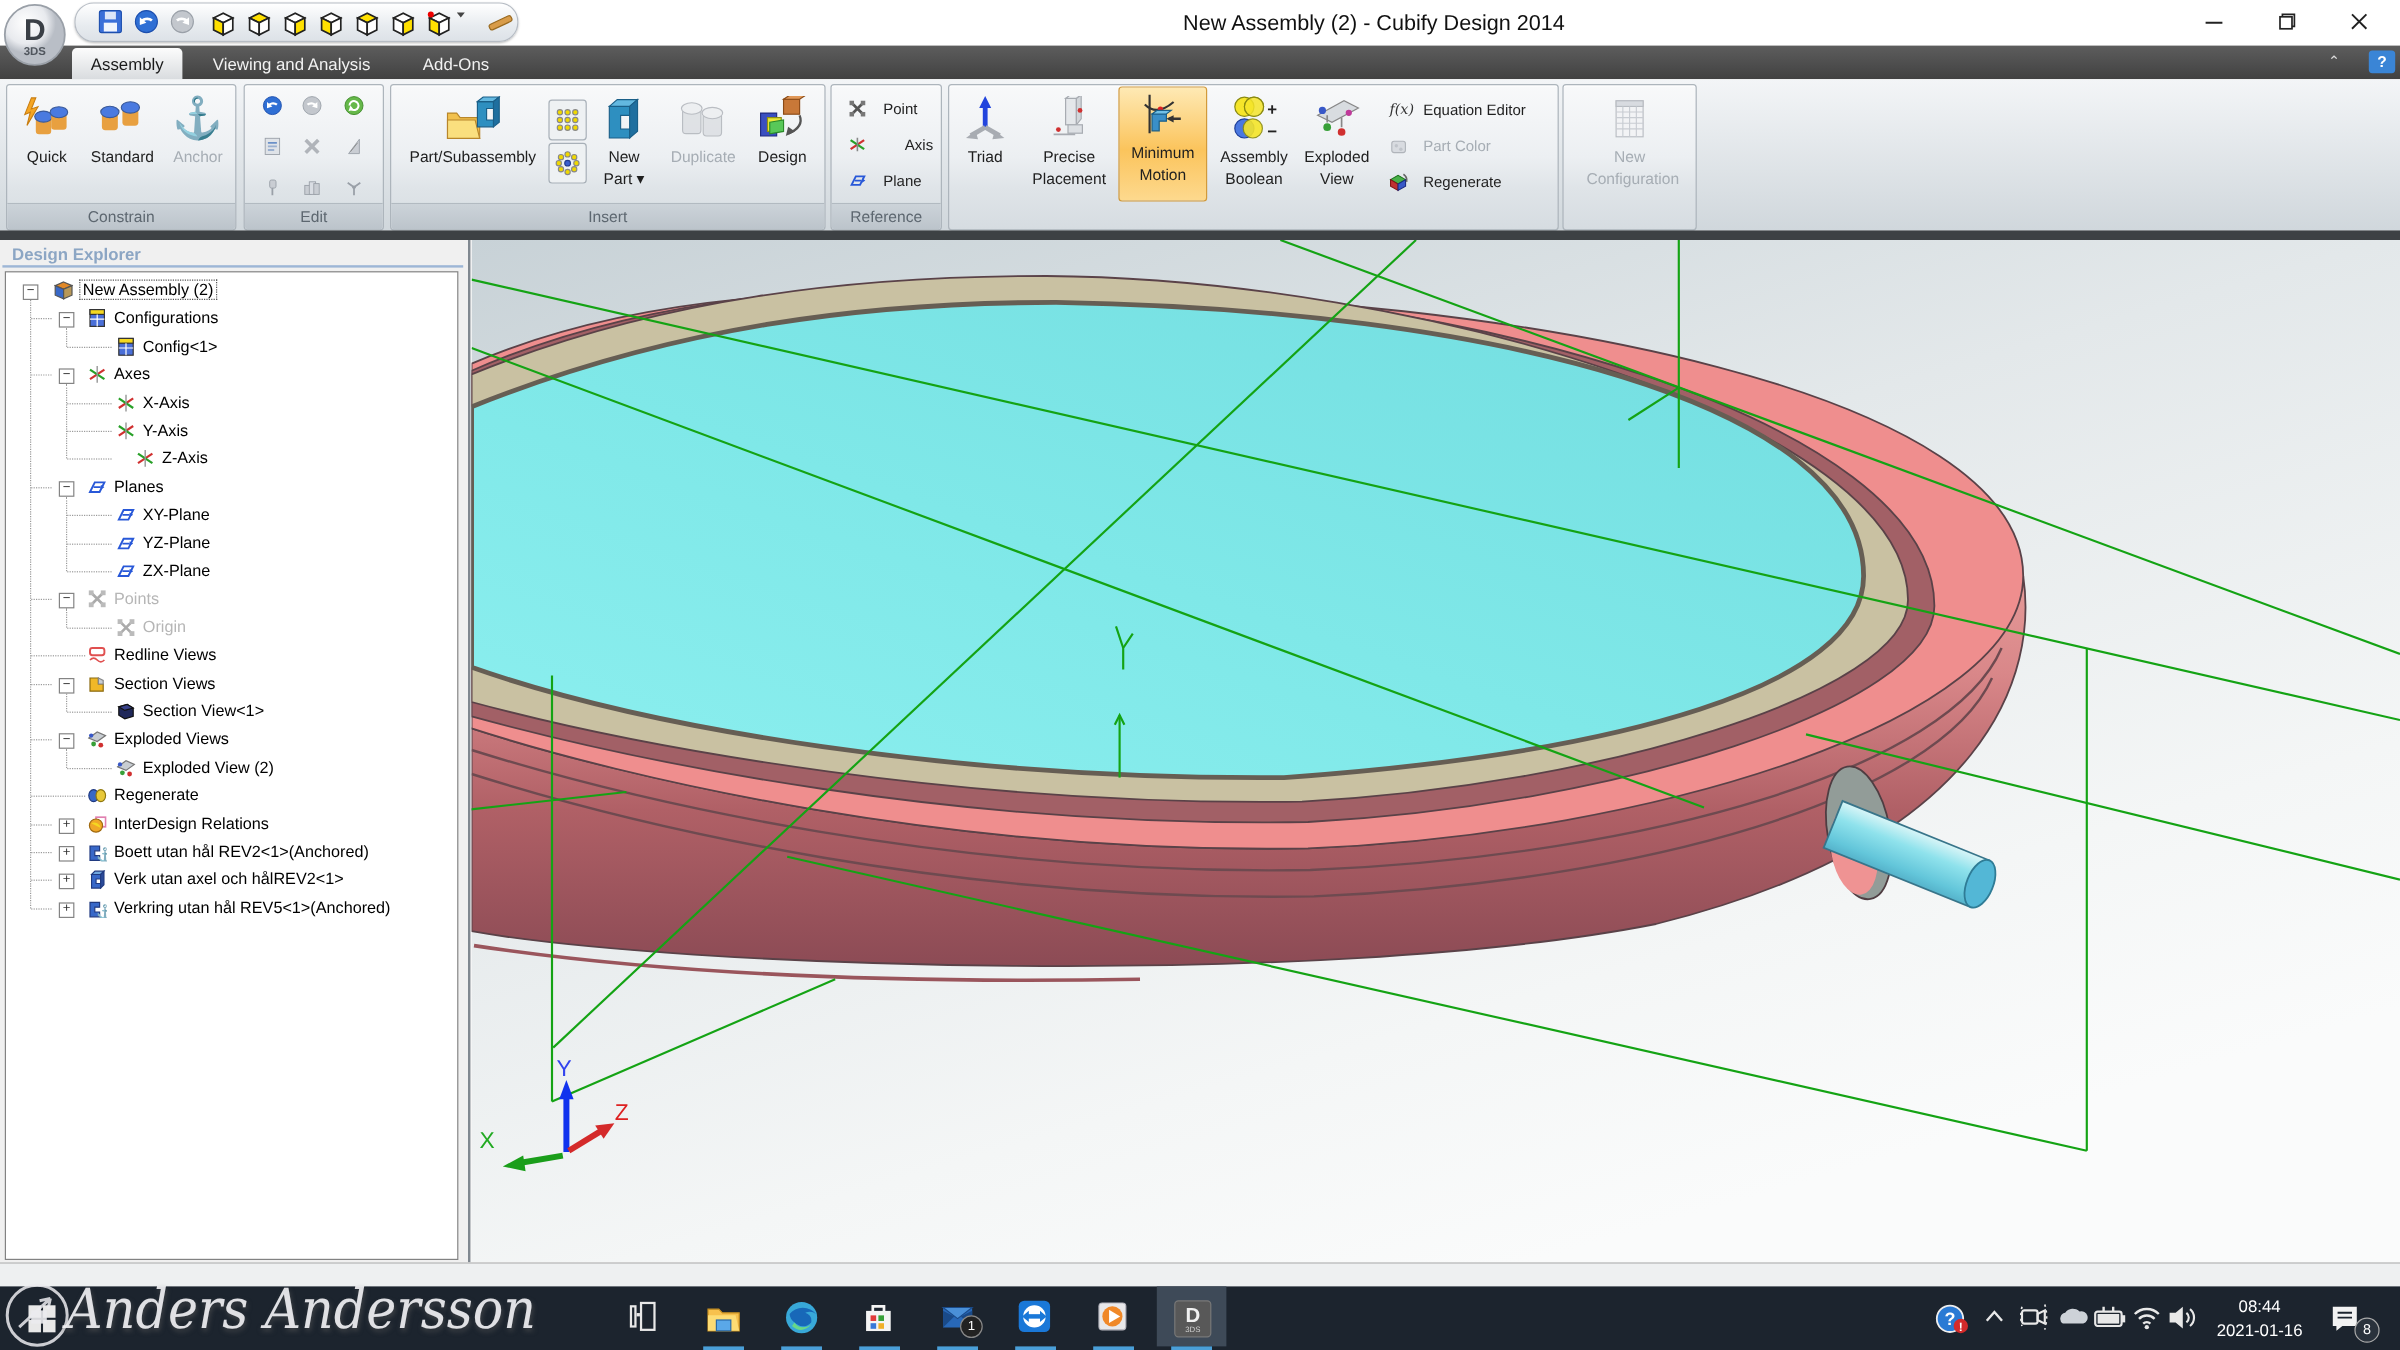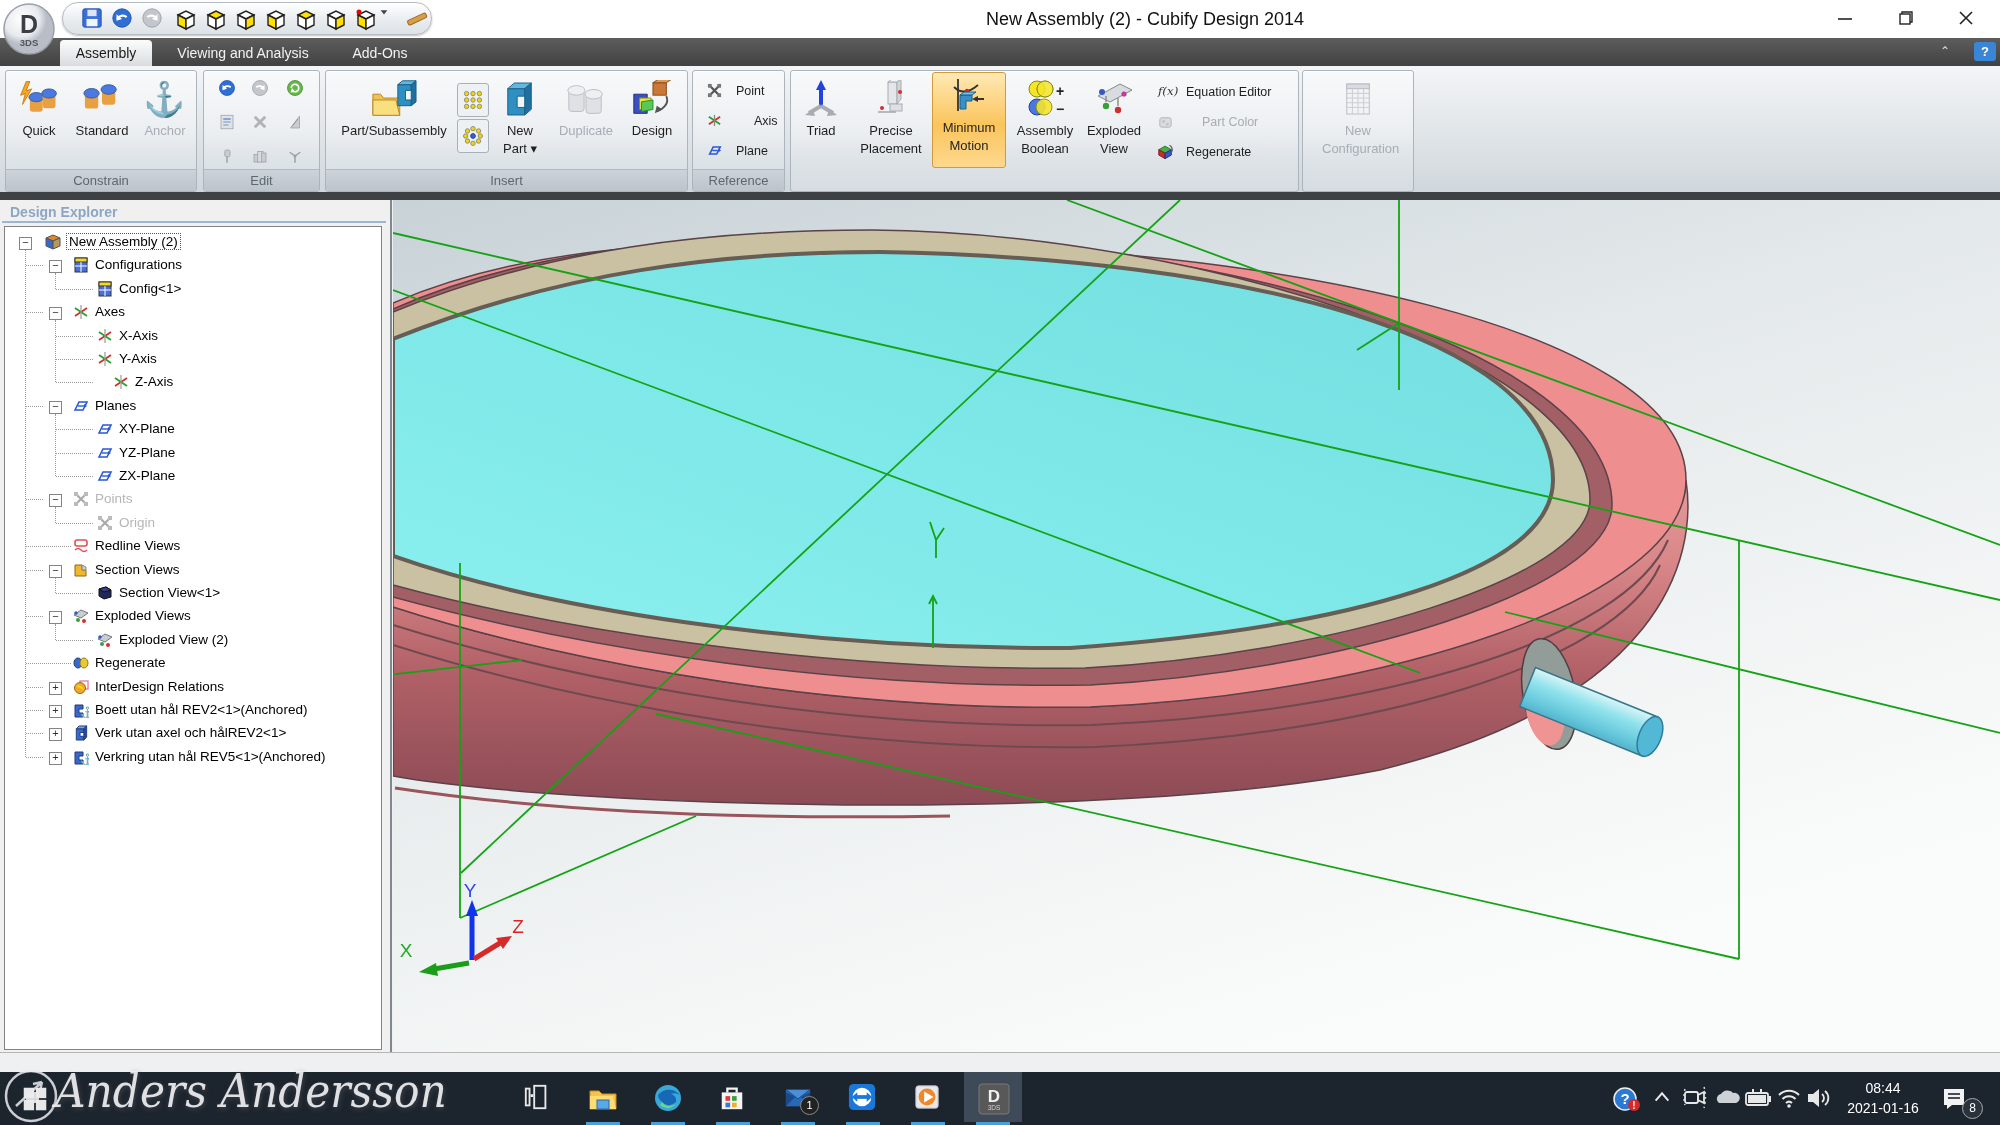--- a/index.html
+++ b/index.html
@@ -459,21 +459,21 @@
             <div class="blabel">Exploded</div>
             <div class="blabel">View</div>
           </div>
           <div class="smallrow" style="left: 366px; top: 12px;"><span style="display:inline-block;vertical-align:middle;width:24px;overflow:hidden"><svg viewBox="0 0 24 18" style="width:22px;height:17px;display:block">
                 <text x="1" y="13" font-size="13" font-style="italic" font-family="DejaVu Serif,serif" fill="#333">f(x)</text>
               </svg></span><span style="vertical-align:middle;margin-left:5px">Equation Editor</span></div>
           <div class="smallrow disabled" style="left: 366px; top: 42px;"><span style="display:inline-block;vertical-align:middle;width:24px;overflow:hidden"><svg viewBox="0 0 18 18" style="width:17px;height:17px;display:block">
                 <rect x="3" y="5" width="12" height="10" rx="2" fill="#d8dbe0" stroke="#b0b4ba"></rect>
                 <circle cx="7" cy="9" r="1.5" fill="#c0c4ca"></circle>
                 <circle cx="11" cy="12" r="1.5" fill="#c0c4ca"></circle>
-              </svg></span><span style="vertical-align:middle;margin-left:21px">Part Color</span></div>
+              </svg></span><span style="vertical-align:middle;margin-left:5px">Part Color</span></div>
           <div class="smallrow" style="left: 366px; top: 72px;"><span style="display:inline-block;vertical-align:middle;width:24px;overflow:hidden"><svg viewBox="0 0 19 18" style="width:17px;height:17px;display:block">
                 <polygon points="2,7 9,3 16,7 9,11" fill="#48b048" stroke="#1a701a"></polygon>
                 <polygon points="2,7 2,13 9,17 9,11" fill="#c03030" stroke="#801414"></polygon>
                 <polygon points="16,7 16,13 9,17 9,11" fill="#3858c8" stroke="#1a2a80"></polygon>
                 <path d="M14 2 a7 7 0 0 1 3 7" stroke="#666" stroke-width="1.5" fill="none"></path>
               </svg></span><span style="vertical-align:middle;margin-left:5px">Regenerate</span></div>
         </div>
         <div class="rgroup abs" style="left: 1302px; width: 110px;">
           <div class="bigbtn disabled" style="left: 19px; width: 72px; top: 5px; height: 90px;">
             <div class="bicon">

